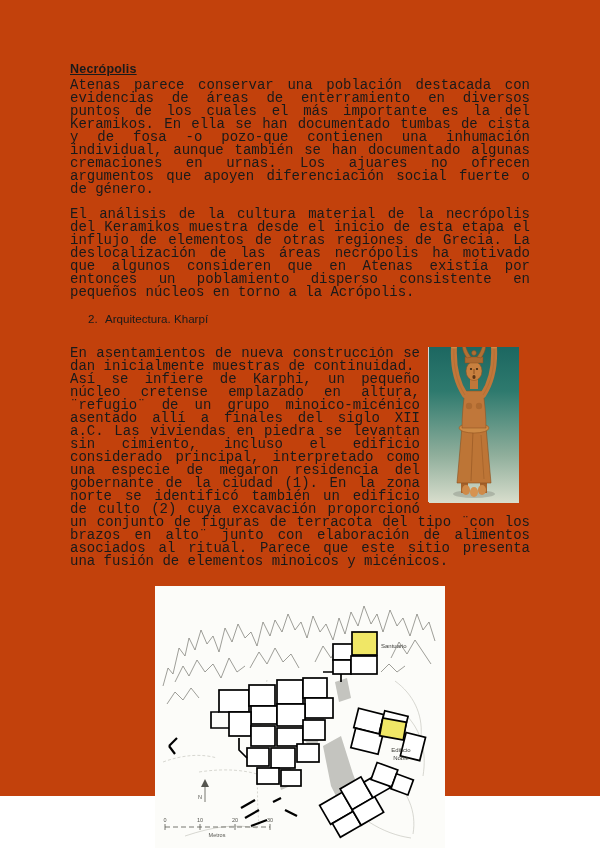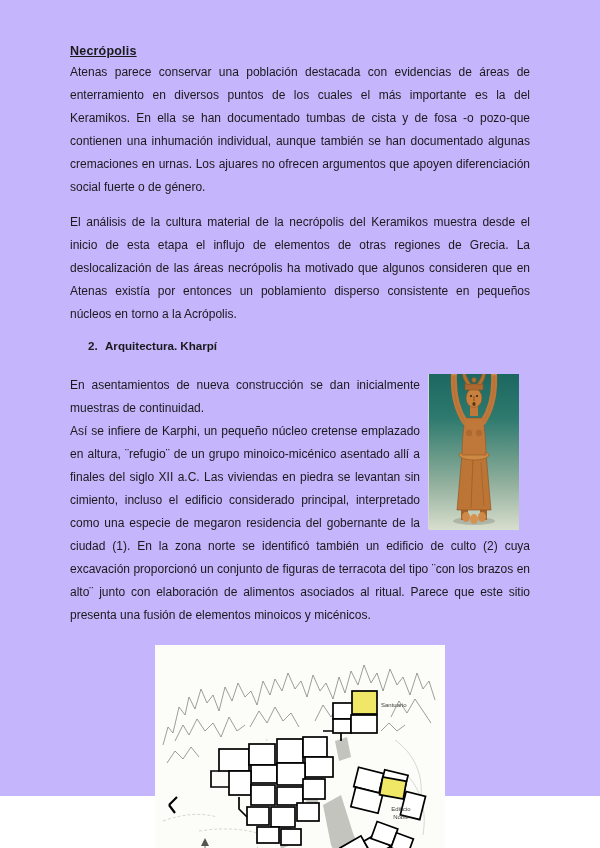--- a/index.html
+++ b/index.html
@@ -1,24 +1,24 @@
 <!DOCTYPE html>
 <html><head>
 <meta charset="utf-8">
 <style>
   * { margin:0; padding:0; box-sizing:border-box; }
   html,body { width:600px; height:848px; background:#ffffff; overflow:hidden;
               font-family:"Liberation Sans", sans-serif; color:#1a1a1a; }
-  .page { position:relative; width:600px; height:796px; padding:44px 70px 0 70px; background:#c4b5fd; }
+  .page { position:relative; width:600px; height:796px; padding:62px 70px 0 70px; background:#c2410c; }
 
   .doc-title { font-size:12.5px; font-weight:bold; text-decoration:underline; margin-bottom:3px; letter-spacing:.2px; }
-  p.body-text { font-size:12px; line-height:23px; text-align:justify; }
+  p.body-text { font-size:14px; line-height:13px; text-align:justify;font-family:Liberation Mono, monospace; }
   .gap-12 { margin-top:12px; }
 
-  .section-heading { margin:13px 0 21px 18px; font-size:11.6px; font-weight:bold; }
+  .section-heading { margin:13px 0 21px 18px; font-size:11.6px; font-weight:normal; }
   .section-heading .num { display:inline-block; width:17px; }
 
   .karphi { overflow:hidden;margin-top:22px; }
   .figurine-wrap { float:right; margin:-17px 12px 4px 8px; width:90px; height:172px;
                    border:1px solid #d8d8d8; }
   .figurine-wrap svg { display:block; }
 
   .map-wrap { margin-top:18px; text-align:center; }
   .map-wrap svg { display:block; margin:0 auto; }
 

